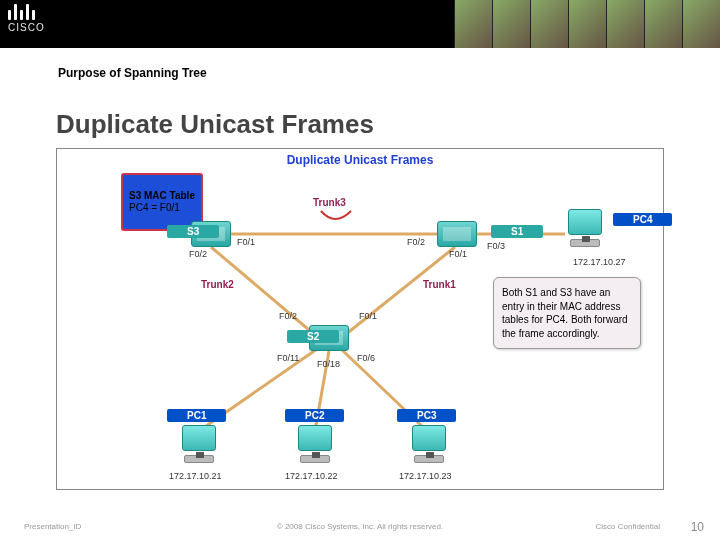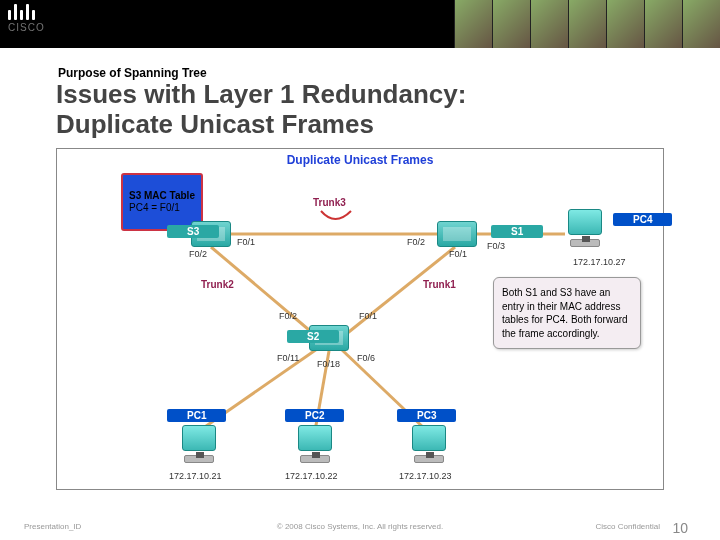--- a/index.html
+++ b/index.html
@@ -3,21 +3,21 @@
 <meta charset="utf-8">
 <style>
   * { box-sizing: border-box; margin: 0; padding: 0; }
   body {
     width: 720px; height: 540px;
     background: #fff;
     font-family: Arial, Helvetica, sans-serif;
     position: relative; overflow: hidden;
   }
   .topbar { background:#000; height:48px; position:relative; }
-  .logo { position:absolute; left:8px; top:4px; color:#737373; }
+  .logo { position:absolute; left:8px; top:4px; color:#e5e5e5; }
   .logo .bars { display:flex; gap:3px; margin-bottom:2px;}
   .logo .bars span { width:3px; background:#fff; border-radius:1px; display:block;}
   .logo .bars span:nth-child(1){height:10px;margin-top:6px;}
   .logo .bars span:nth-child(2){height:16px;margin-top:0;}
   .logo .bars span:nth-child(3){height:10px;margin-top:6px;}
   .logo .bars span:nth-child(4){height:16px;margin-top:0;}
   .logo .bars span:nth-child(5){height:10px;margin-top:6px;}
   .logo .txt{font-size:10px;letter-spacing:1px;}
   .photos{position:absolute;right:0;top:0;height:48px;display:flex;}
   .photos div{width:38px;height:48px;background:linear-gradient(135deg,#8a6,#654);border-left:1px solid #222;}
@@ -59,21 +59,21 @@
   .tlabel{position:absolute;font:bold 10px Arial;color:#902050;}
   .plabel{position:absolute;font:9px Arial;color:#333;}
   .iplabel{position:absolute;font:9px Arial;color:#333;}
 
   .callout{position:absolute;left:436px;top:128px;width:148px;border:1px solid #999;border-radius:6px;background:#f4edf2;padding:8px;font:10px Arial;line-height:1.35;box-shadow:1px 1px 3px rgba(0,0,0,.2);}
 
   .footer{position:absolute;left:0;bottom:0;width:100%;height:24px;font:8px Arial;color:#999;}
   .footer .l{position:absolute;left:24px;top:6px;}
   .footer .c{position:absolute;left:0;right:0;text-align:center;top:6px;}
   .footer .r{position:absolute;right:60px;top:6px;}
-  .footer .pg{position:absolute;right:32px;top:4px;font-size:14px;color:#888;}
+  .footer .pg{position:absolute;right:16px;top:4px;font-size:12px;color:#888;}
 </style>
 </head>
 <body>
 
 <div class="topbar">
   <div class="logo">
     <div class="bars">
         <span></span>
         <span></span>
         <span></span>
@@ -88,21 +88,21 @@
       <div></div>
       <div></div>
       <div></div>
       <div></div>
       <div></div>
   </div>
 </div>
 
 <div class="subtitle">Purpose of Spanning Tree</div>
 <div class="title">
-  <span>Issues with Layer 1 Redundancy:</span><br>
+  <br>
   <span>Duplicate Unicast Frames</span>
 </div>
 
 <div class="diagram">
   <div class="dtitle">Duplicate Unicast Frames</div>
 
   <svg class="net">
     <line x1="174" y1="85" x2="380" y2="85" stroke="#da6" stroke-width="3"></line>
     <path d="M 264 62 Q 278 78 294 62" stroke="#c33" stroke-width="2" fill="none"></path>
     <line x1="420" y1="85" x2="508" y2="85" stroke="#da6" stroke-width="3"></line>

